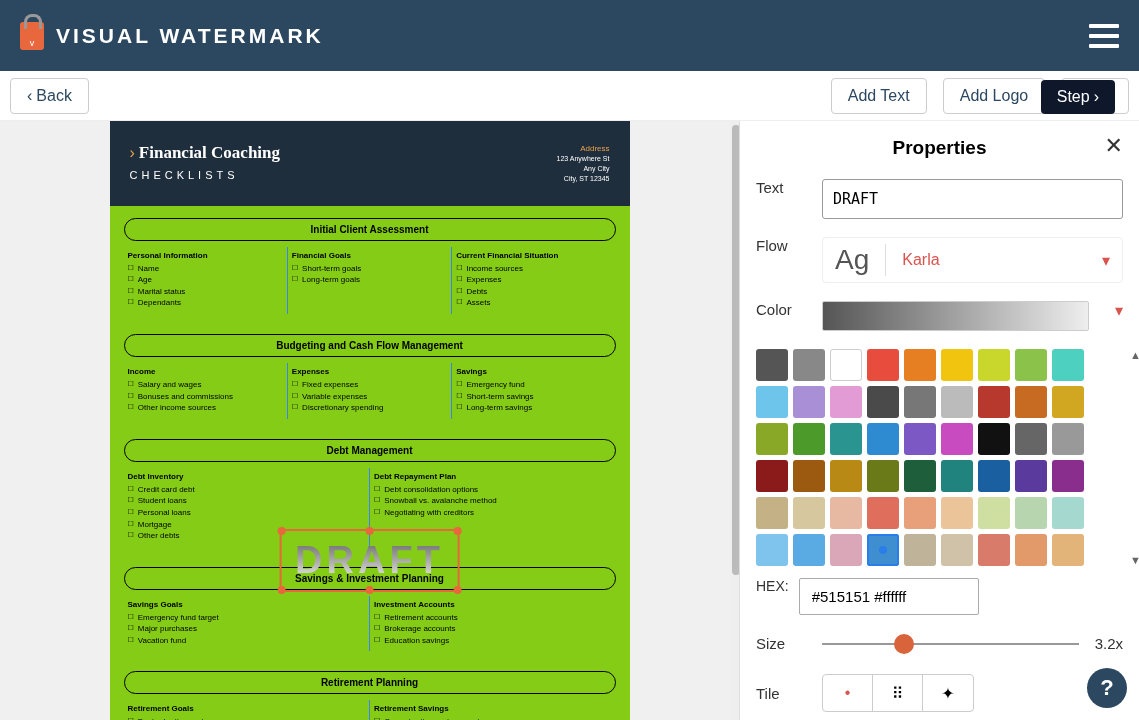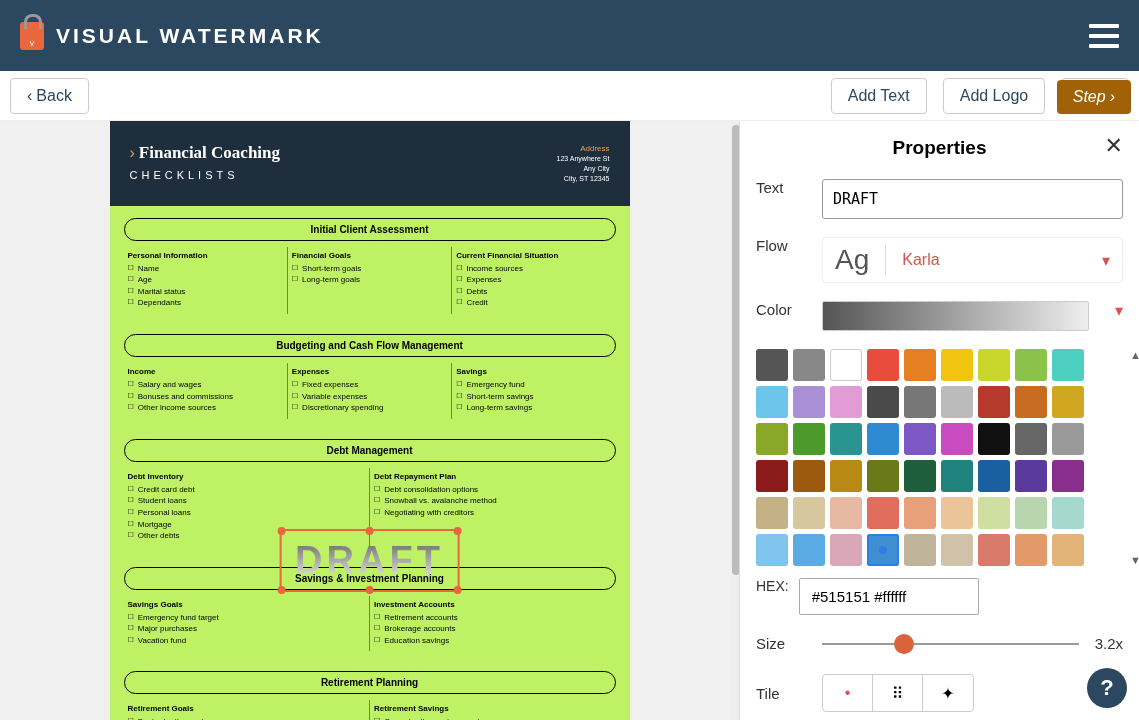--- a/index.html
+++ b/index.html
@@ -11,25 +11,25 @@
 .lock-icon::before { content: ''; position: absolute; top: -8px; left: 4px; width: 12px; height: 12px; border: 3px solid #999; border-bottom: none; border-radius: 8px 8px 0 0; }
 .lock-icon::after { content: 'v'; position: absolute; bottom: 2px; left: 50%; transform: translateX(-50%); color: #fff; font-size: 9px; }
 .brand { color: #fff; font-size: 21px; letter-spacing: 3px; font-weight: 600; }
 .hamburger { width: 30px; height: 24px; display: flex; flex-direction: column; justify-content: space-between; cursor: pointer; }
 .hamburger span { height: 4px; background: #fff; border-radius: 1px; }
 
 .toolbar { height: 50px; display: flex; align-items: center; padding: 0 10px; gap: 12px; border-bottom: 1px solid #eee; }
 .btn { border: 1px solid #ccc; background: #fff; padding: 8px 16px; border-radius: 4px; font-size: 16px; cursor: pointer; color: #2c4860; font-weight: 500; }
 .btn-back { display: flex; align-items: center; gap: 4px; }
 .toolbar-center { margin-left: auto; display: flex; gap: 16px; }
-.btn-step { background: #a16207; color: #fff; border: none; margin-left: auto; display: flex; align-items: center; gap: 4px; position: absolute; right: 8px; top: 80px; z-index: 1; font-style: italic; }
+.btn-step { background: #0f172a; color: #fff; border: none; margin-left: auto; display: flex; align-items: center; gap: 4px; position: absolute; right: 24px; top: 80px; z-index: 1; }
 
 .main { display: flex; height: calc(720px - 71px - 50px); position: relative; }
 .canvas-area { flex: 1; background: #f0f0f0; position: relative; display: flex; justify-content: center; padding-top: 0; }
-.document { width: 520px; background: #bef264; margin-top: 0; }
+.document { width: 520px; background: #84cc16; margin-top: 0; }
 .doc-header { background: #1f2e3d; padding: 22px 20px; display: flex; justify-content: space-between; }
 .doc-title { color: #fff; }
 .doc-title .arrow { color: #e8a04a; margin-right: 4px; }
 .doc-title h2 { font-size: 17px; font-weight: 600; font-family: Georgia, serif; display: inline; }
 .doc-title .sub { font-size: 11px; letter-spacing: 4px; margin-top: 6px; }
 .doc-addr { color: #e8a04a; font-size: 8px; text-align: right; line-height: 1.4; }
 .doc-addr .lbl { color: #fff; font-size: 7px; }
 
 .section-head { border: 1.5px solid #000; border-radius: 15px; margin: 12px 14px 6px; padding: 5px; text-align: center; font-size: 10px; font-weight: 600; }
 .cols { display: flex; padding: 0 14px 8px; font-size: 8px; }
@@ -149,21 +149,21 @@
             <div class="col">
               <h4>Financial Goals</h4>
               <div class="item">Short-term goals</div>
               <div class="item">Long-term goals</div>
             </div>
             <div class="col">
               <h4>Current Financial Situation</h4>
               <div class="item">Income sources</div>
               <div class="item">Expenses</div>
               <div class="item">Debts</div>
-              <div class="item">Credit</div>
+              <div class="item">Assets</div>
             </div>
           </div>
           <div class="section-head">Budgeting and Cash Flow Management</div>
           <div class="cols">
             <div class="col">
               <h4>Income</h4>
               <div class="item">Salary and wages</div>
               <div class="item">Bonuses and commissions</div>
               <div class="item">Other income sources</div>
             </div>

